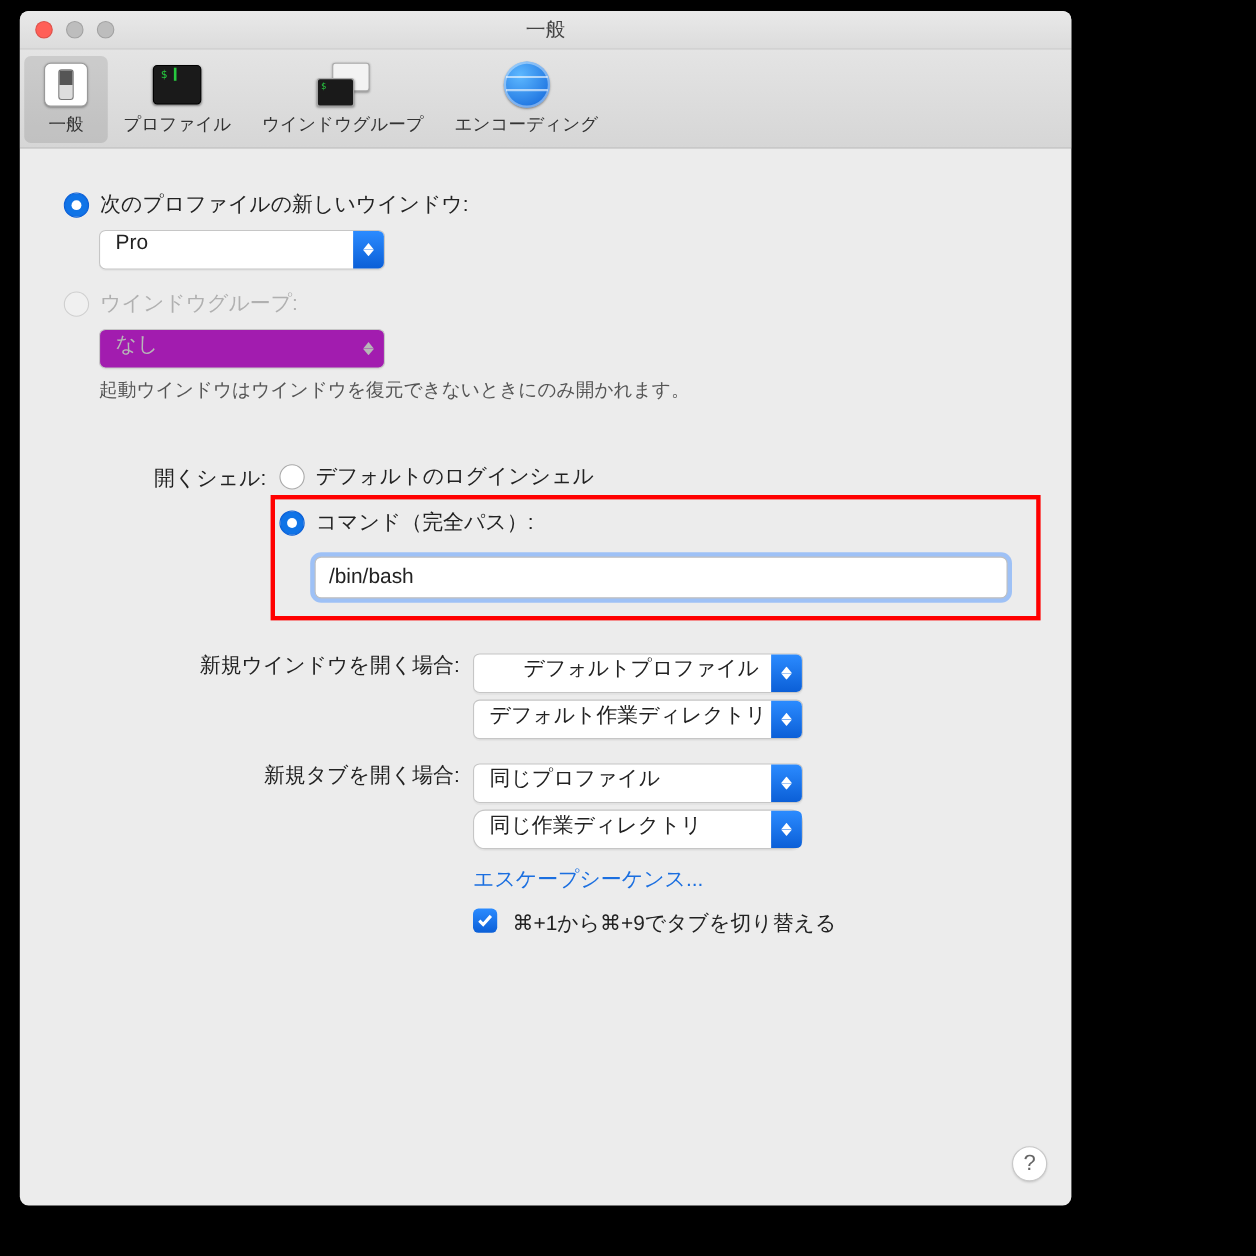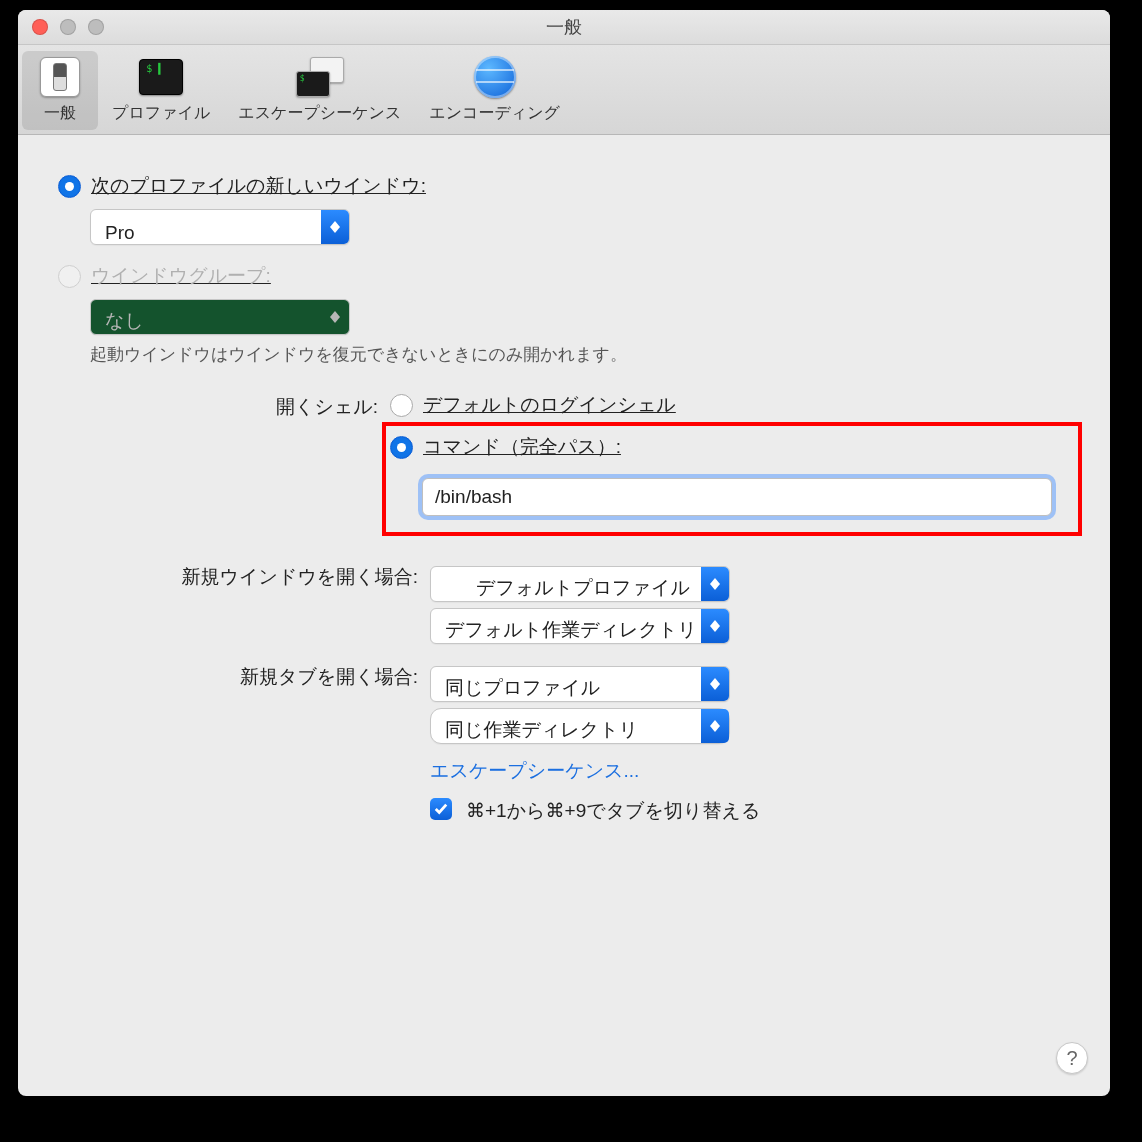--- a/index.html
+++ b/index.html
@@ -6,21 +6,21 @@
   body {
     font-family: -apple-system, "Helvetica Neue", Arial, sans-serif;
     background: #000;
     width: 1142px;
     height: 1142px;
     overflow: hidden;
     font-size: 19px;
     color: #222;
   }
   .window {
-    width: 1092px;
+    width: 956px;
     height: 1086px;
     margin: 10px 18px;
     background: #ececec;
     border-radius: 8px;
     box-shadow: 0 0 0 1px rgba(0,0,0,.2), 0 10px 40px rgba(0,0,0,.6);
     position: relative;
     overflow: hidden;
   }
   .titlebar {
     height: 35px;
@@ -71,43 +71,43 @@
   .ic-encoding::before,.ic-encoding::after{content:"";position:absolute;left:2px;right:2px;border-top:2px solid rgba(255,255,255,.6);}
   .ic-encoding::before{top:30%;}
   .ic-encoding::after{top:60%;}
 
   .content { padding: 36px 40px 40px 40px; }
 
   .row { display:flex; align-items:flex-start; margin-bottom: 10px; }
   .label-col { width: 372px; text-align:right; padding-right: 12px; padding-top:4px; color:#222; }
   .ctrl-col { flex:1; }
 
-  .radio-line { display:flex; align-items:center; gap:10px; margin: 2px 0 10px 0; text-decoration: underline; }
+  .radio-line { display:flex; align-items:center; gap:10px; margin: 2px 0 10px 0; }
   .radio {
     width:23px;height:23px;border-radius:50%;border:1px solid #a9a9a9;background:#fff;
     display:inline-flex;align-items:center;justify-content:center;flex-shrink:0;
   }
   .radio.checked { background:radial-gradient(circle,#1074e7 0 60%,#0b5fd7 100%); border-color:#0b5fd7; }
   .radio.checked::after{content:"";width:9px;height:9px;border-radius:50%;background:#fff;}
   .radio.disabled{background:#f0f0f0;border-color:#cfcfcf;}
   .radio-label.disabled{color:#b0b0b0;}
 
   .popup {
-    display:inline-flex;align-items:flex-end;justify-content:space-between;
+    display:inline-flex;align-items:flex-start;justify-content:space-between;
     background:#fff;border:1px solid #c6c6c6;border-radius:6px;
     height:36px;padding:0 0 0 14px;font-size:19px;
     box-shadow:0 1px 1px rgba(0,0,0,.04);
   }
   .popup .pp-label{color:#222;}
   .popup .pp-arrows{
     width:28px;height:34px;border-radius:0 5px 5px 0;display:flex;flex-direction:column;align-items:center;justify-content:center;gap:0px;
   }
   .popup.enabled .pp-arrows{background:linear-gradient(#2b8bff,#0b5fd7);}
   .popup.enabled .pp-arrows svg{fill:#fff;}
-  .popup.disabled{background:#14532d;}
+  .popup.disabled{background:#a21caf;}
   .popup.disabled .pp-label{color:#b7b7b7;}
   .popup.disabled .pp-arrows svg{fill:#b7b7b7;}
 
   .hint{font-size:17px;color:#555;margin:8px 0 0 32px;}
 
   .highlight-box{
     border:4px solid #ff0000;padding:6px 26px 16px 4px;margin:-6px -12px 14px -8px;
   }
 
   .textfield{
@@ -166,21 +166,21 @@
         </div>
       <span>プロファイル</span>
     </div>
     <div class="tb-item">
       <div class="tb-icon">
           <div class="ic-groups">
             <div class="termA"></div>
             <div class="termB"></div>
           </div>
         </div>
-      <span>エスケープシーケンス</span>
+      <span>ウインドウグループ</span>
     </div>
     <div class="tb-item">
       <div class="tb-icon">
           <div class="ic-encoding"></div>
         </div>
       <span>エンコーディング</span>
     </div>
   </div>
 
   <div class="content">
@@ -219,21 +219,21 @@
               <svg class="arrow" viewBox="0 0 10 6">
                   <path d="M0 0 L5 6 L10 0 Z"></path>
                 </svg>
             </span>
           </div>
         </div>
         <div class="hint">起動ウインドウはウインドウを復元できないときにのみ開かれます。</div>
       </div>
     </div>
 
-    <div class="row" style="margin-top:24px;">
+    <div class="row" style="margin-top:52px;">
       <div class="label-col">開くシェル:</div>
       <div class="ctrl-col">
         <div class="radio-line">
           <span class="radio"></span>
           <span>デフォルトのログインシェル</span>
         </div>
 
         <div class="highlight-box">
           <div class="radio-line">
             <span class="radio checked"></span>

